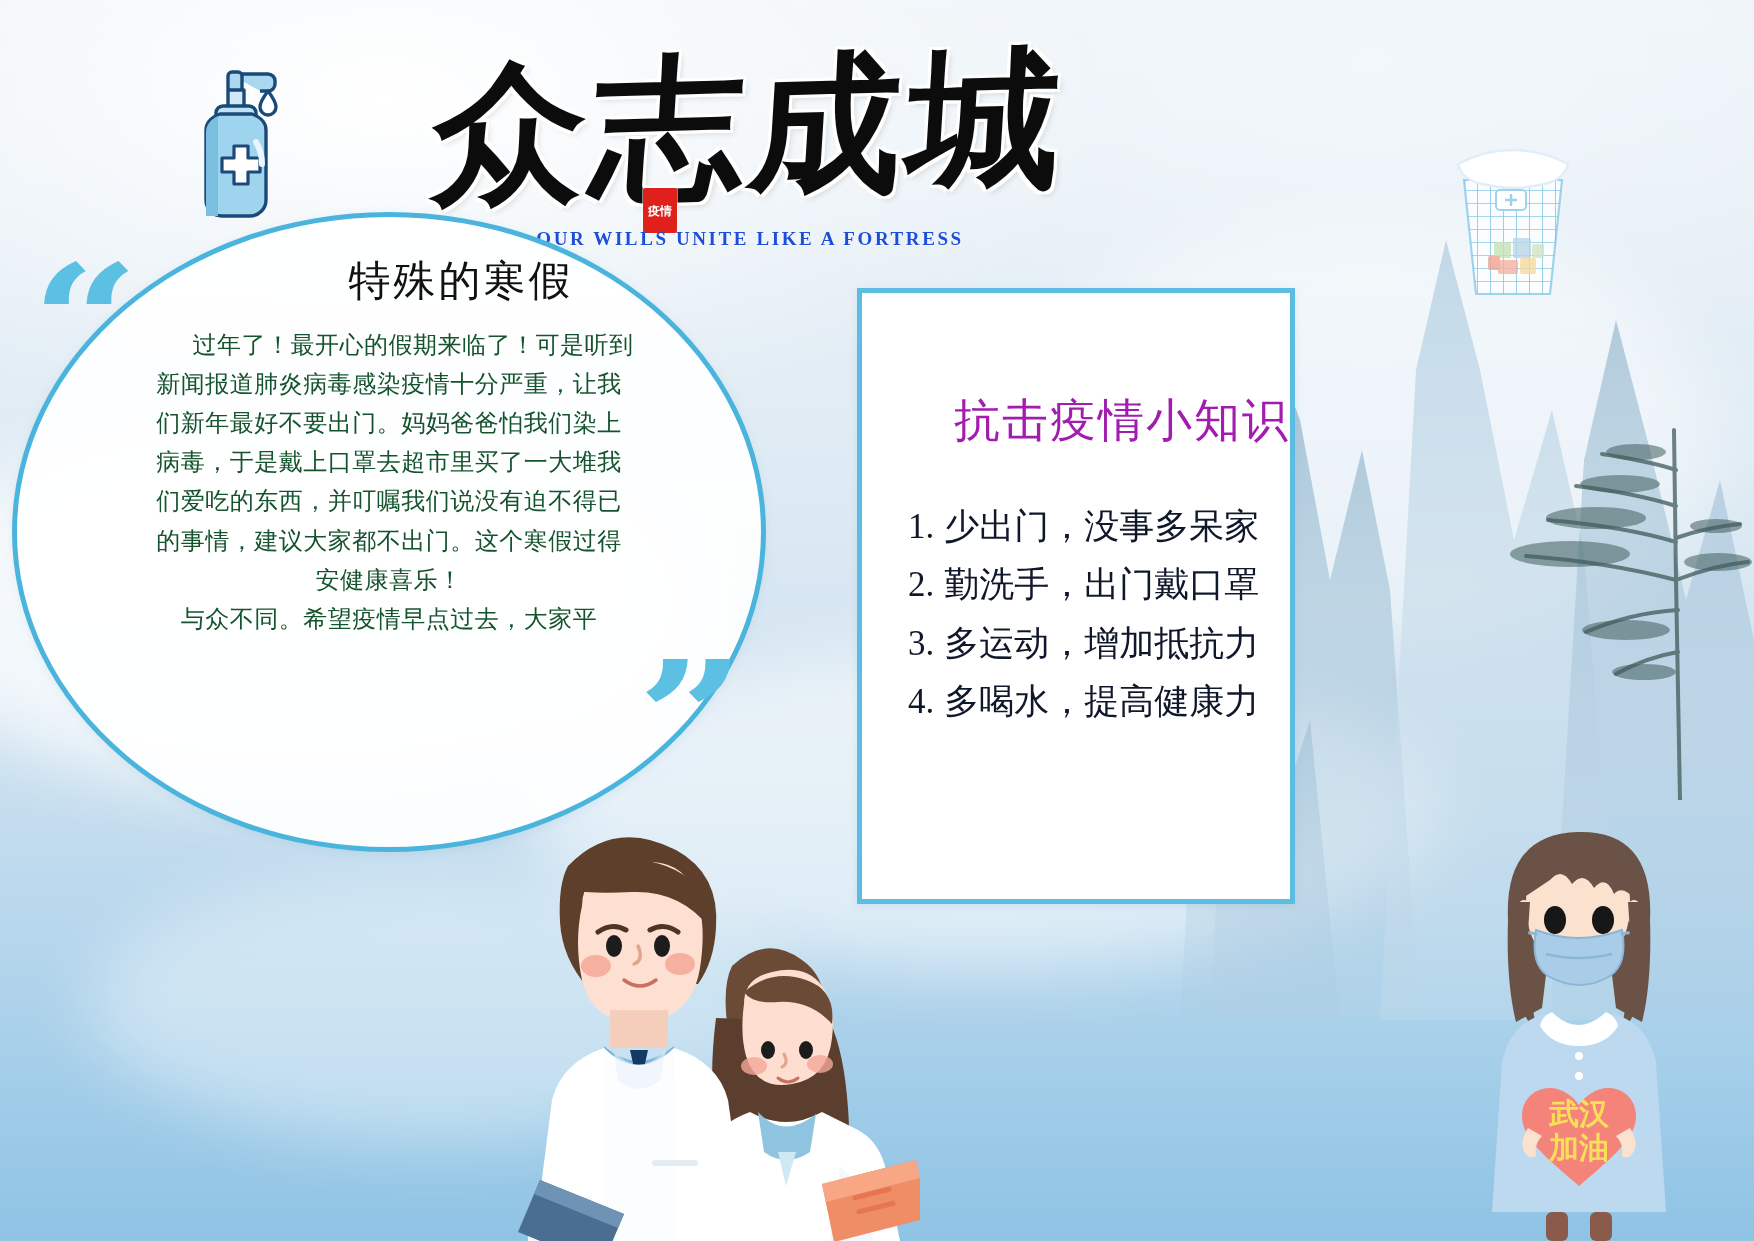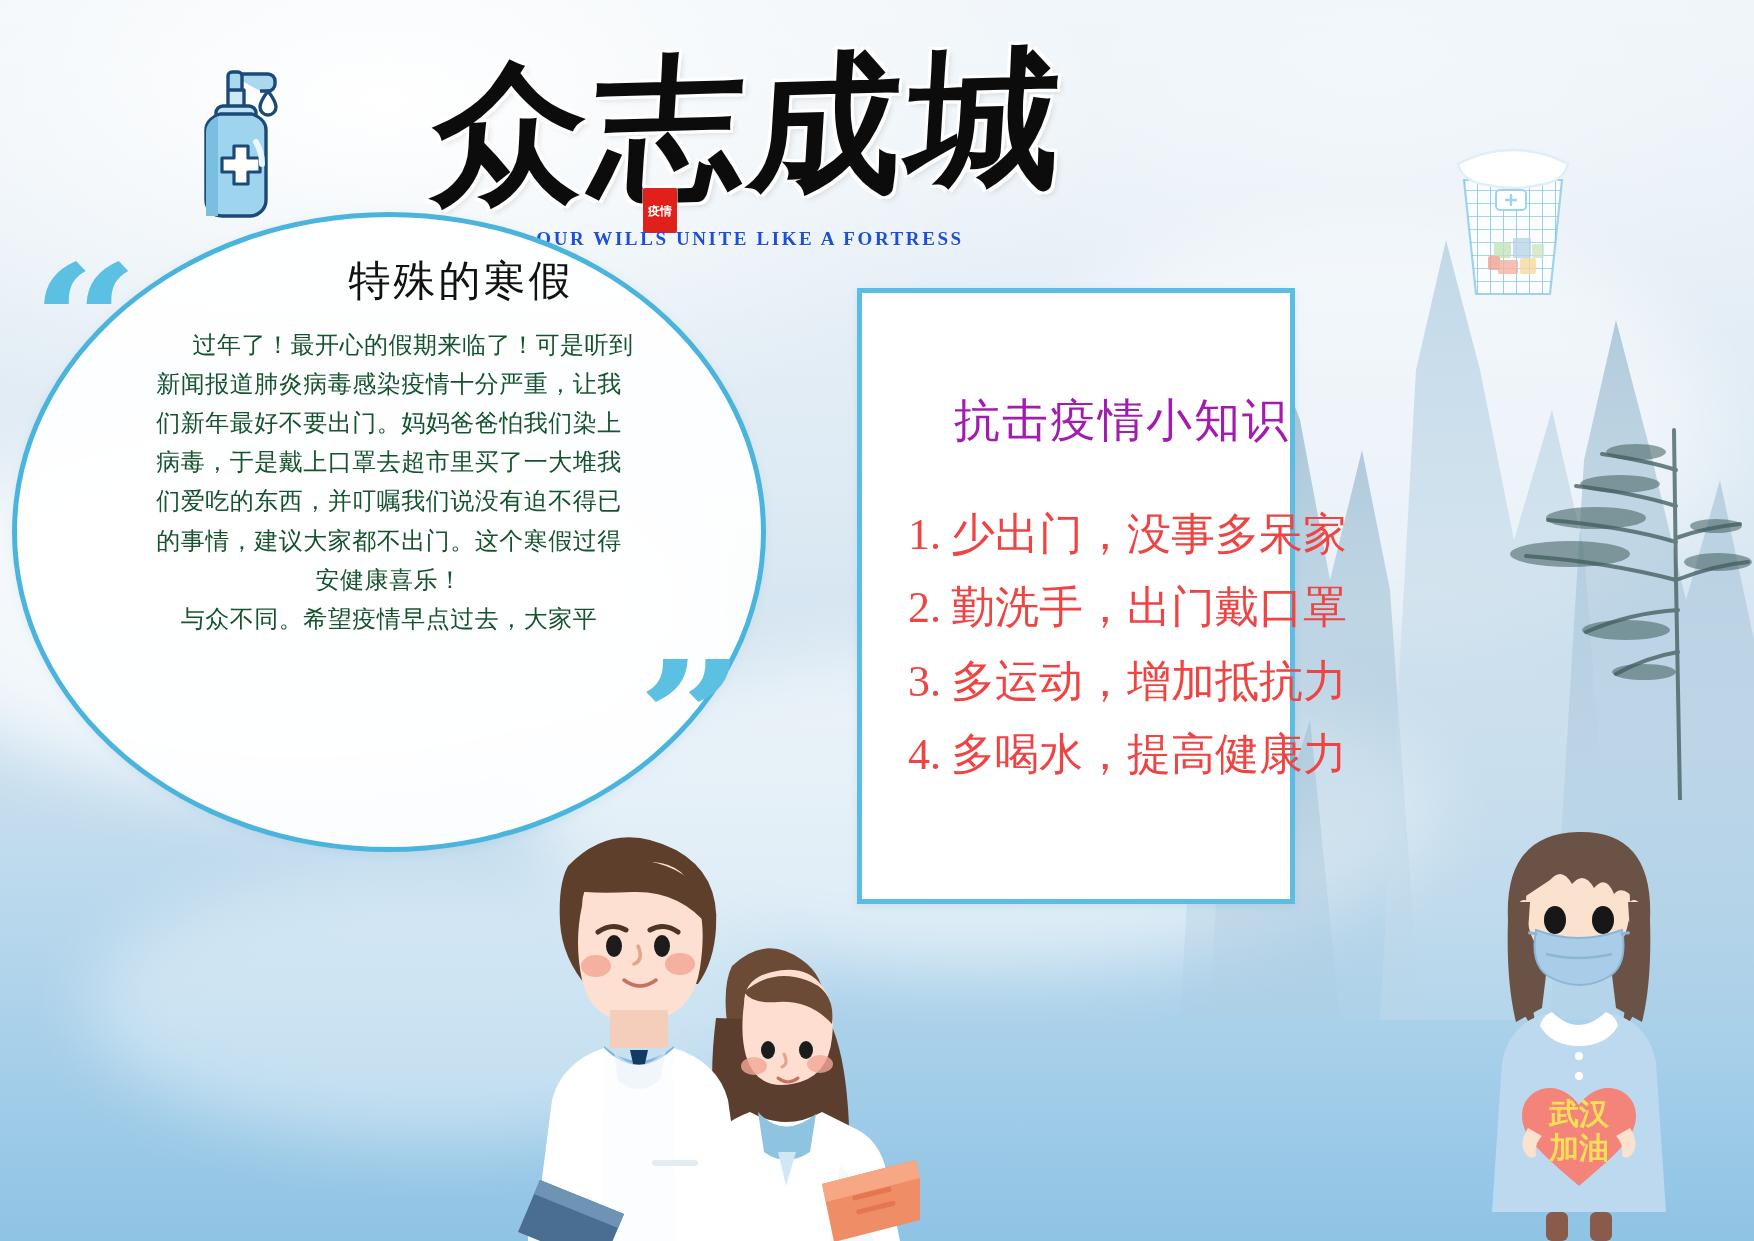--- a/index.html
+++ b/index.html
@@ -110,21 +110,21 @@
   .tips{
     position:absolute;left:857px;top:288px;width:428px;height:606px;
     background:#fff;border:5px solid #5cbde2;
     box-shadow:0 2px 8px rgba(70,140,180,.12);
   }
   .tips-title{
     margin-top:97px;text-align:right;font-size:46px;color:#a21caf;letter-spacing:2px;
   }
   .tips-list{
     margin:46px 0 0 0;padding:0 0 0 46px;list-style:none;
-    font-size:44px;line-height:1.67;color:#ef4444;
+    font-size:35px;line-height:1.67;color:#0f172a;
   }
   .tips-list li{white-space:nowrap;}
   .tips-list li .num{
     font-family:"Liberation Serif","DejaVu Serif",serif;
     margin-right:10px;
   }
 
   
   .doctors{position:absolute;left:500px;top:760px;width:420px;height:481px;}
   .girl{position:absolute;left:1484px;top:808px;width:190px;height:433px;}

